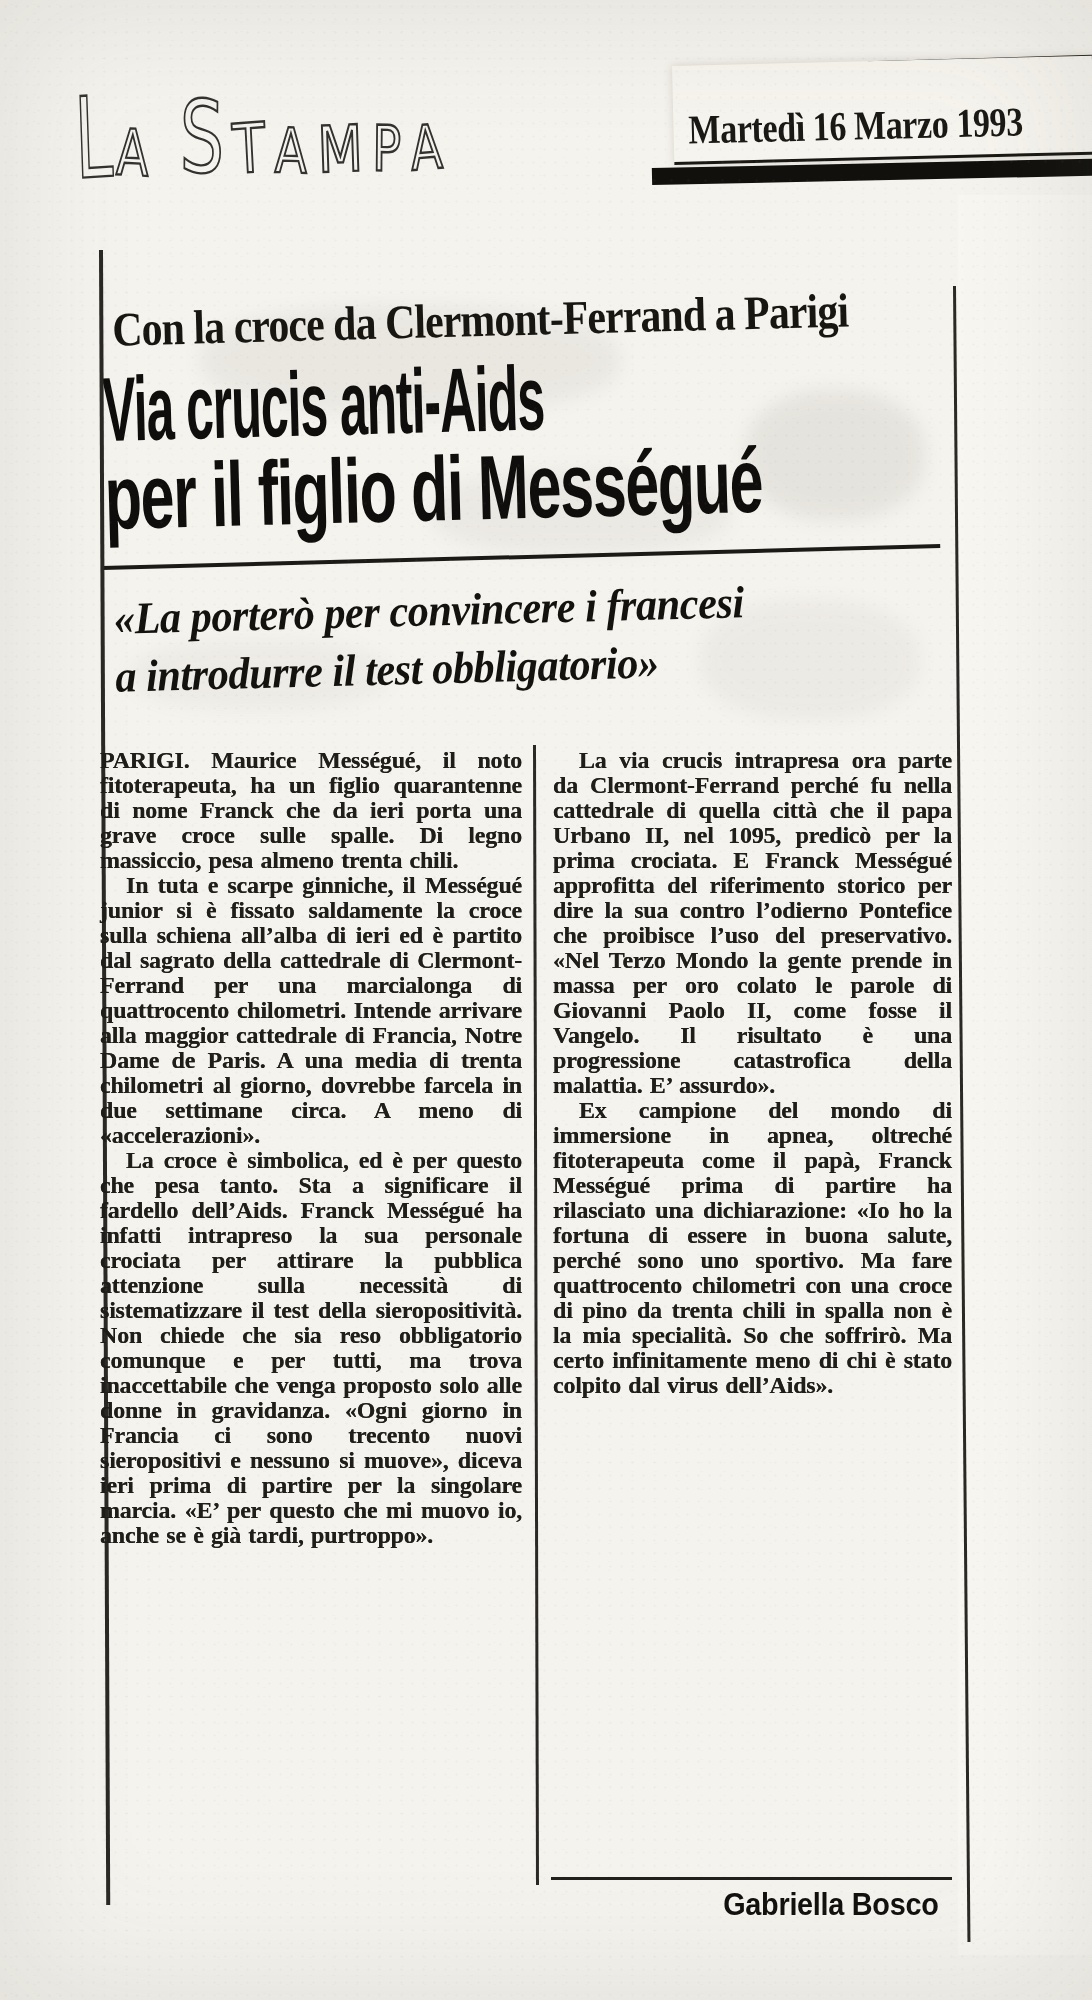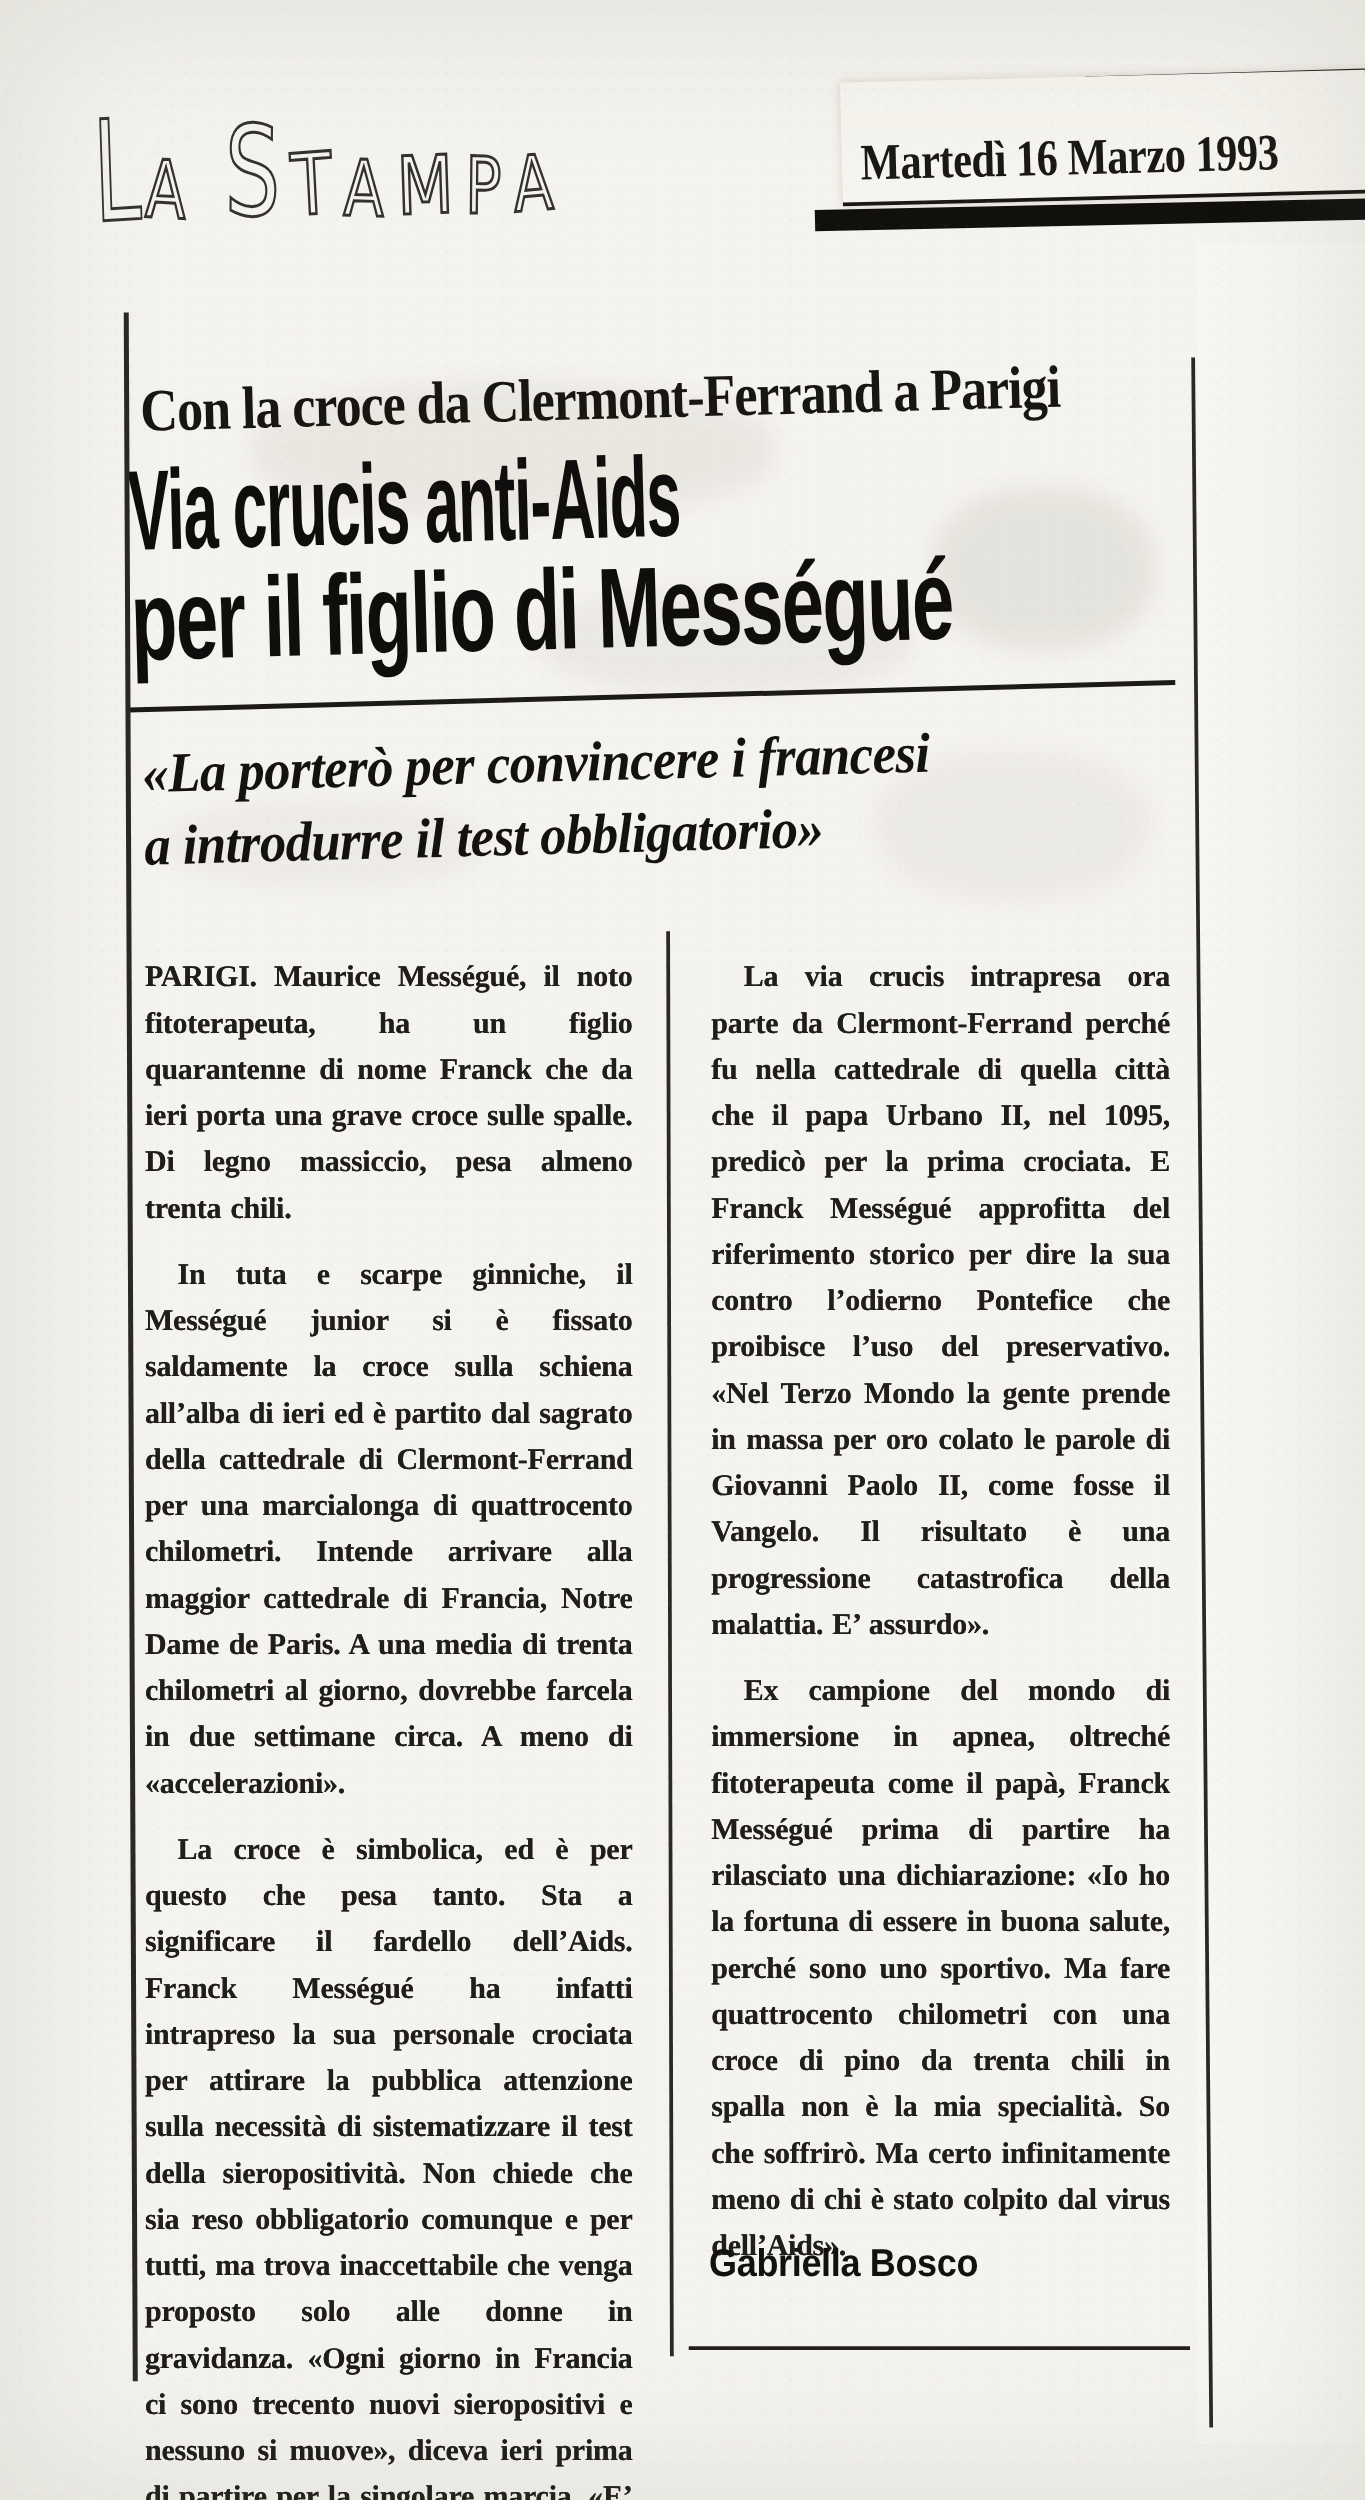--- a/index.html
+++ b/index.html
@@ -81,31 +81,31 @@
   .rule{ position:absolute; background:#2b2925; z-index:2;}
   .rule-left{ left:99px; top:250px; width:3.5px; height:1655px; transform:rotate(-.25deg); transform-origin:top center;}
   .rule-divider{ left:533px; top:745px; width:2.5px; height:1140px; transform:rotate(-.15deg); transform-origin:top center;}
   .rule-right{ left:953px; top:286px; width:3px; height:1656px; transform:rotate(-.5deg); transform-origin:top center;}
 
   
   .col{ position:absolute; top:748px; z-index:2;}
   .col-left{ left:100px; width:422px;}
   .col-right{ left:553px; width:399px;}
   .col p{
-    margin:16px; text-align:justify; text-justify:inter-word;
-    font-size:24px; line-height:37px; font-weight:bold; color:#201e19;
+    margin:0; text-align:justify; text-justify:inter-word;
+    font-size:24px; line-height:25px; font-weight:bold; color:#201e19;
     letter-spacing:-.2px; word-spacing:1.5px; hyphens:auto;
     text-shadow:0 0 .5px rgba(32,30,25,.85);
   }
   .col p.indent{ text-indent:26px;}
   .dateline{ font-weight:bold;}
 
   
   .byline-rule{ position:absolute; left:551px; top:1877px; width:401px; height:2.5px; background:#23211d; z-index:2;}
-  .byline{ position:absolute; left:551px; top:1793px; width:388px; text-align:left; z-index:2;
+  .byline{ position:absolute; left:551px; top:1887px; width:388px; text-align:right; z-index:2;
     font-family:"Liberation Sans",sans-serif; font-weight:bold; font-size:31px; color:#121110;}
   .byline span{ display:inline-block; transform:scaleX(.93); transform-origin:right center; letter-spacing:-.3px;}
 
   .right-paper{ position:absolute; left:958px; top:195px; width:134px; height:1760px;
     background:#f7f6f1; z-index:0;}
 </style>
 </head>
 <body>
 
 <div class="page">

